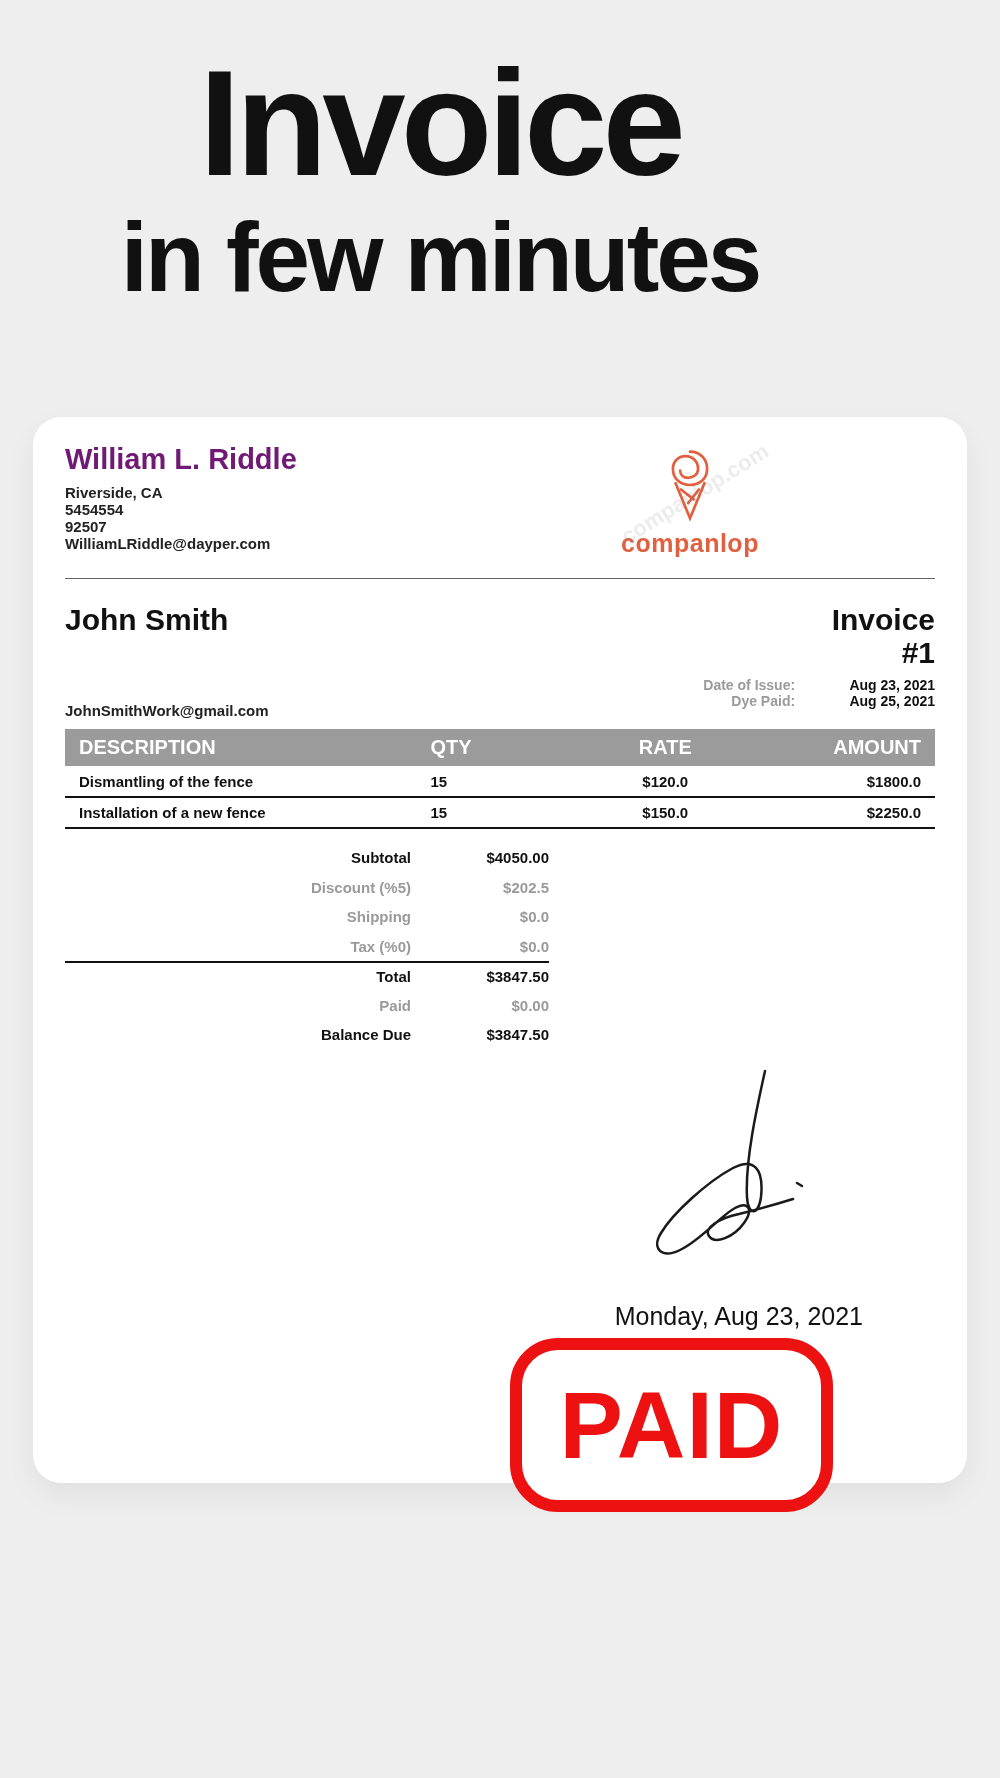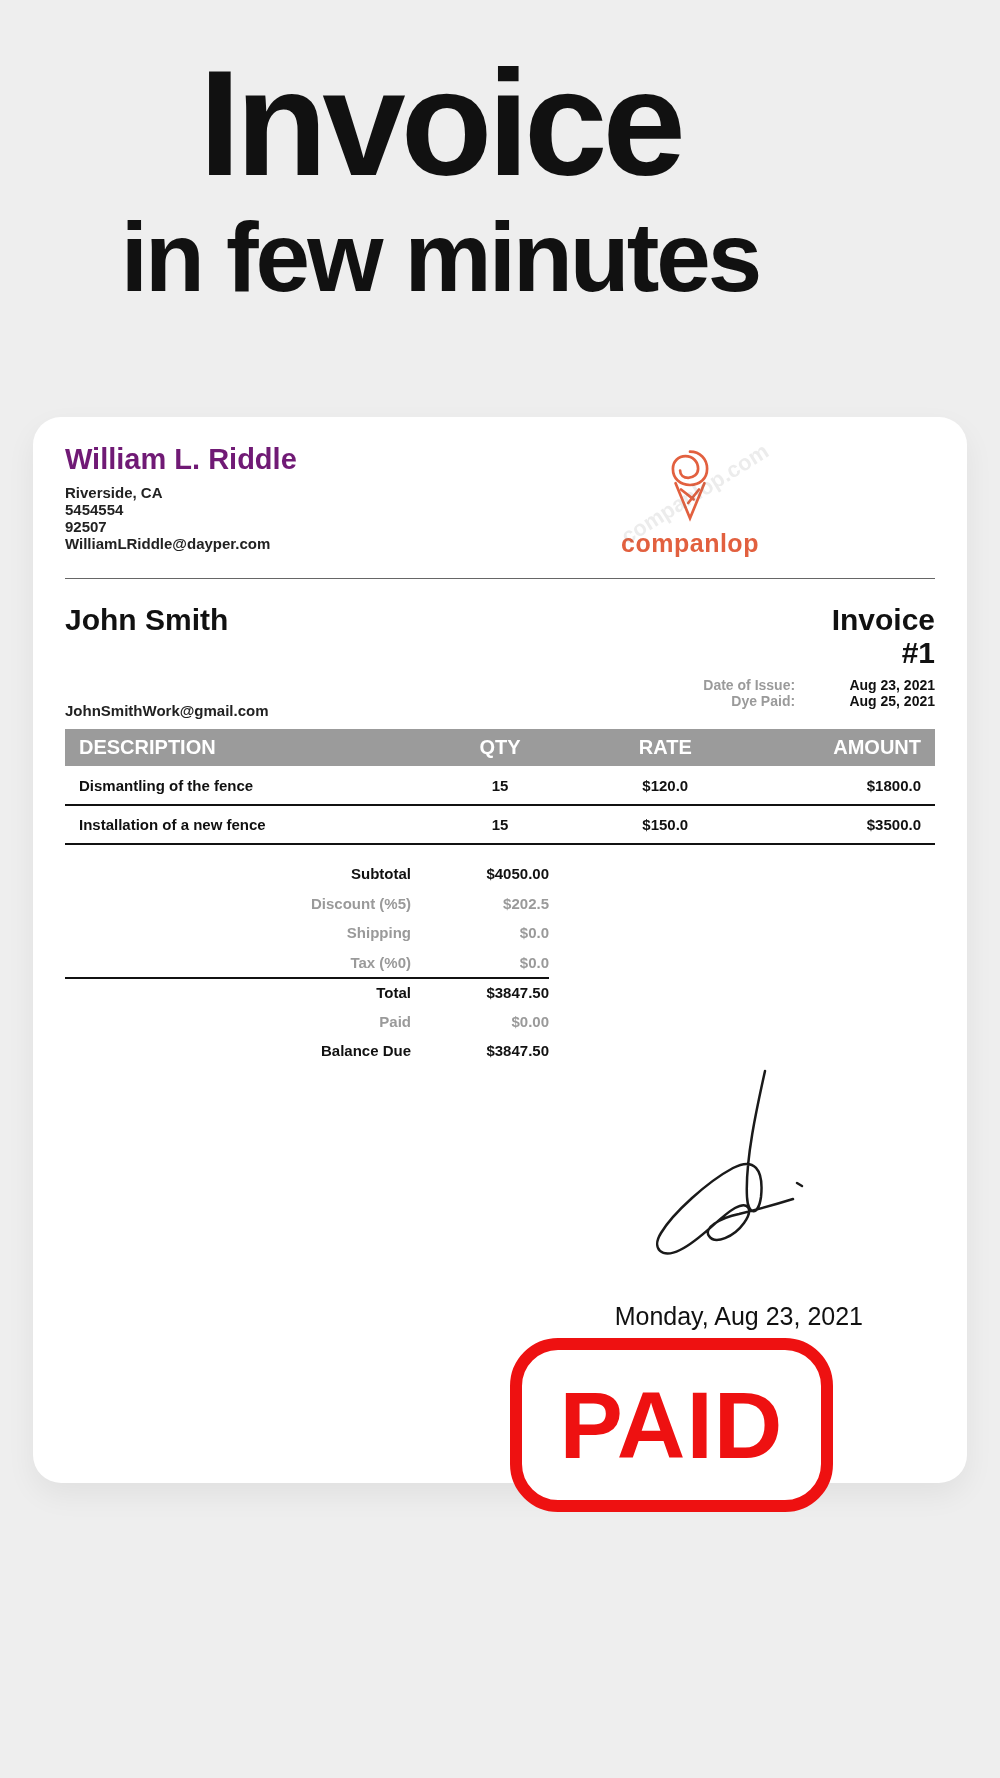--- a/index.html
+++ b/index.html
@@ -84,28 +84,28 @@
   
   table.items { width: 100%; border-collapse: collapse; margin-top: 8px; }
   table.items th {
     background: #9b9b9b;
     color: #ffffff;
     font-size: 20px;
     font-weight: bold;
     height: 37px;
   }
   th.c-desc, td.c-desc { text-align: left; padding-left: 14px; width: 42%; }
-  th.c-qty,  td.c-qty  { text-align: center; width: 16%; }
+  th.c-qty,  td.c-qty  { text-align: left; width: 16%; }
   th.c-rate, td.c-rate { text-align: center; width: 22%; }
   th.c-amt,  td.c-amt  { text-align: right; padding-right: 14px; width: 20%; }
   table.items td {
     font-size: 15px;
     font-weight: bold;
     color: #111;
-    height: 39px;
+    height: 31px;
     border-bottom: 2px solid #111;
   }
   
   .totals-section { display: flex; justify-content: space-between; }
   .payment-block { padding-top: 28px; font-size: 15px; font-weight: bold; }
   .payment-title { color: #111; margin-bottom: 25px; }
   .payment-method { color: #9a9a9a; }
   .summary { width: 484px; padding-top: 14px; }
   .srow { display: flex; justify-content: flex-end; align-items: center; height: 29.5px; font-size: 15px; font-weight: bold; }
   .srow .sval { width: 138px; text-align: right; }
@@ -201,21 +201,21 @@
         <tr>
           <td class="c-desc">Dismantling of the fence</td>
           <td class="c-qty">15</td>
           <td class="c-rate">$120.0</td>
           <td class="c-amt">$1800.0</td>
         </tr>
         <tr>
           <td class="c-desc">Installation of a new fence</td>
           <td class="c-qty">15</td>
           <td class="c-rate">$150.0</td>
-          <td class="c-amt">$3500.0</td>
+          <td class="c-amt">$2250.0</td>
         </tr>
       </tbody>
     </table>
 
     <div class="totals-section">
       <div class="summary">
         <div class="srow strong">
           <span class="slabel">Subtotal</span>
           <span class="sval">$4050.00</span>
         </div>

